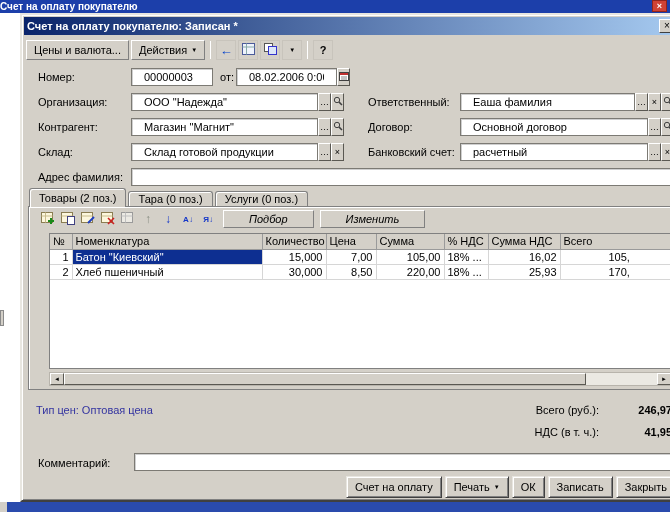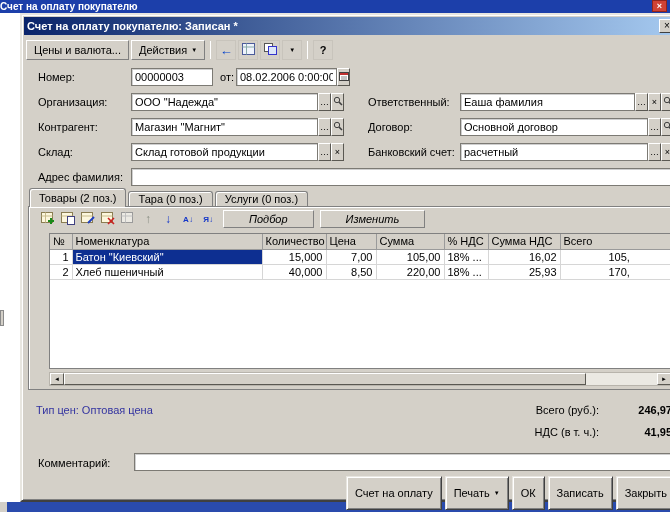--- a/index.html
+++ b/index.html
@@ -48,21 +48,21 @@
   .tb-sep { width:1px; height:18px; background:#808080; border-right:1px solid #fff; margin:0 3px; }
   .chev { font-size:6px; line-height:1; }
   .back-glyph { color:#0040cc; font-weight:bold; font-size:13px; line-height:1; }
   .help-glyph { font-weight:bold; }
 
   
   .lbl { position:absolute; line-height:12px; white-space:nowrap; }
   .fld { position:absolute; height:18px; display:flex; align-items:stretch; }
   .txt { flex:1; min-width:0; background:#fff; border:1px solid #7c7a74;
     box-shadow:inset 1px 1px 0 rgba(64,64,64,.25);
-    padding:0 3px; font-size:11px; font-family:"Liberation Sans",sans-serif; height:18px; }
+    padding:0 12px; font-size:11px; font-family:"Liberation Sans",sans-serif; height:18px; }
   .fbtn { width:13px; background:#d4d0c8; border:1px solid;
     border-color:#fff #5a5852 #5a5852 #fff; font-size:9px; line-height:1;
     display:flex; align-items:center; justify-content:center; padding:0; }
 
   
   .tabs { position:absolute; left:7px; top:173px; height:19px; display:flex; align-items:flex-end; }
   .tab { height:16px; line-height:15px; padding:0 9px; background:#d4d0c8;
     border:1px solid #808080; border-bottom:none;
     border-top-left-radius:3px; border-top-right-radius:3px;
     box-shadow:inset 1px 1px 0 #fff; margin-right:2px; white-space:nowrap; }
@@ -102,21 +102,21 @@
 
   
   .price-type { position:absolute; left:14px; top:389px; color:var(--price-type-text,#3333a0); }
   .tot-lbl { position:absolute; left:460px; width:117px; text-align:right; }
   .tot-val { position:absolute; left:585px; width:65px; text-align:right; font-weight:bold; }
 
   .btn-row { position:absolute; right:4px; top:461px; display:flex; gap:3px; }
   .btn { height:22px; background:#d4d0c8; border:1px solid;
     border-color:#e8e6e0 #404040 #404040 #e8e6e0;
     box-shadow:inset 1px 1px 0 #fff, inset -1px -1px 0 #808080;
-    padding:16px 8px; display:flex; align-items:center; gap:4px; white-space:nowrap; }
+    padding:4px 8px; display:flex; align-items:center; gap:4px; white-space:nowrap; }
 </style>
 </head>
 <body>
 
 <div class="top-bar">
   <span class="top-bar-title">Счет на оплату покупателю</span>
 </div>
 <button class="top-close">×</button>
 <div class="edge-art"></div>
 <div class="bottom-corner"></div>
@@ -352,21 +352,21 @@
             <td class="r">15,000</td>
             <td class="r">7,00</td>
             <td class="r">105,00</td>
             <td>18% ...</td>
             <td class="r">16,02</td>
             <td class="cut">105,</td>
           </tr>
           <tr>
             <td class="r">2</td>
             <td>Хлеб пшеничный</td>
-            <td class="r">40,000</td>
+            <td class="r">30,000</td>
             <td class="r">8,50</td>
             <td class="r">220,00</td>
             <td>18% ...</td>
             <td class="r">25,93</td>
             <td class="cut">170,</td>
           </tr>
         </tbody>
       </table>
     </div>
 

